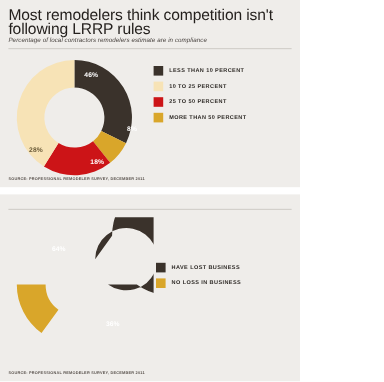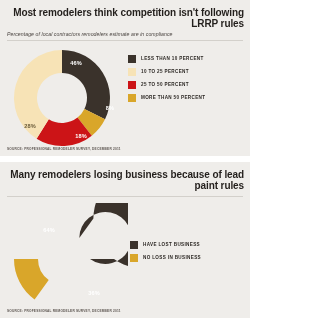--- a/index.html
+++ b/index.html
@@ -34,27 +34,26 @@
   .panel-gap {
     height: 6px;
     background: #ffffff;
     flex: none;
   }
   .panel-bottom {
     height: 156px;
     padding: 7px 6px 0 6px;
   }
   .chart-title {
-    font-size: 10px;
-    font-weight: bold;
+    font-size: 13px;
+    font-weight: normal;
     color: #231f1c;
     letter-spacing: -0.1px;
     line-height: 11px;
     margin: 0 0 2px 1px;
-    text-align: right;
   }
   .chart-subtitle {
     font-size: 5.2px;
     font-style: italic;
     color: #4a4440;
     margin: 0 0 0 1px;
     letter-spacing: 0.05px;
   }
   .rule {
     height: 1px;
@@ -165,21 +164,20 @@
         </div>
       </div>
     </div>
 
     <div class="source">SOURCE: PROFESSIONAL REMODELER SURVEY, DECEMBER 2011</div>
   </div>
 
   <div class="panel-gap"></div>
 
   <div class="panel panel-bottom">
-    <div class="chart-title">Many remodelers losing business because of lead paint rules</div>
     <div class="rule rule-tight"></div>
 
     <div class="chart-body" style="margin-top:6px;">
       <div class="donut-wrap" style="width:122px;height:112px;">
         <svg width="122" height="112" viewBox="0 0 122 112">
           <g transform="translate(58,56)">
 
             <path fill="#3a322b" d="M 50 0 A 50 50 0 1 0 29.39 -40.45 L 15.29 -21.05 A 26 26 0 1 1 26 0 Z"></path>
 
             <path fill="#d9a62a" d="M 29.39 -40.45 A 50 50 0 0 1 50 0 L 26 0 A 26 26 0 0 0 15.29 -21.05 Z" transform="rotate(180)"></path>

